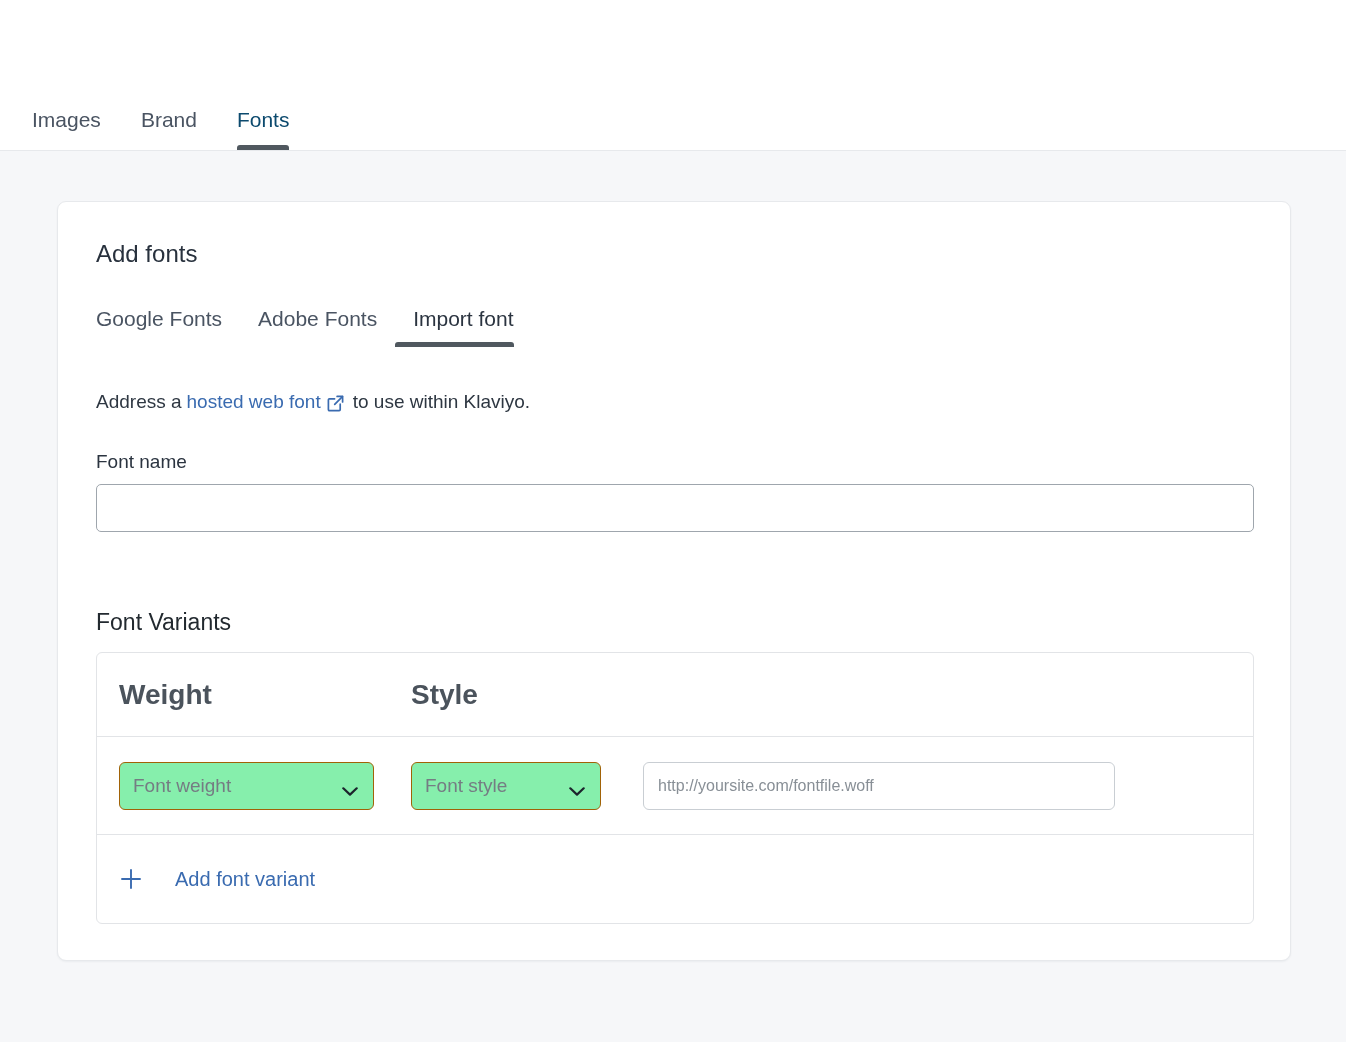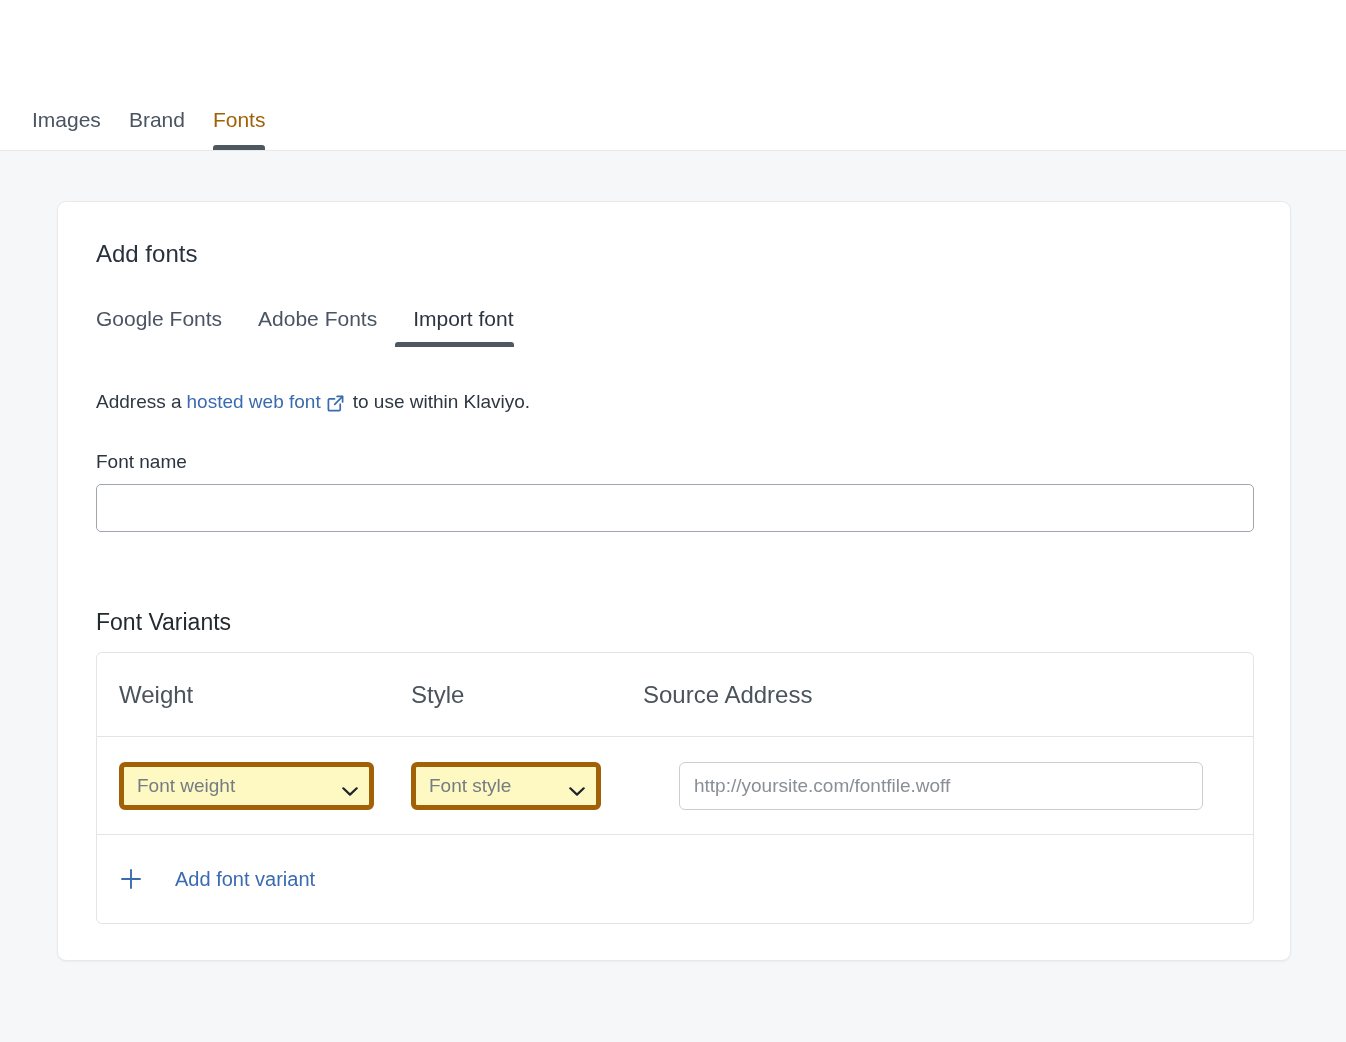--- a/index.html
+++ b/index.html
@@ -25,36 +25,36 @@
     font-weight: 700;
     color: #1f2733;
     letter-spacing: -0.2px;
     margin: 0;
     padding-top: 20px;
     line-height: 40px;
   }
   .tabstrip {
     display: flex;
     align-items: flex-end;
-    gap: 0;
+    gap: 12px;
     margin-top: 24px;
     position: absolute;
     bottom: 0;
     left: 32px;
   }
   .tab {
     font-size: 21px;
     color: #4a5462;
     padding: 0 14px 16px 14px;
     cursor: pointer;
     line-height: 28px;
     position: relative;
   }
   .tab:first-child { padding-left: 0; }
-  .tab.active { color: #a16207; }
+  .tab.active { color: #0c4a6e; }
   .tab.active::after {
     content: "";
     position: absolute;
     left: 14px; right: 14px; bottom: 0;
     height: 5px;
     background: #50585f;
     border-radius: 3px 3px 0 0;
   }
   .tab.active:first-child::after { left: 0; }
 
@@ -178,72 +178,72 @@
   .vt-row {
     display: flex;
     align-items: center;
   }
   .vt-head {
     height: 84px;
     border-bottom: 1px solid #e2e4e7;
     padding: 0 22px;
   }
   .vt-head .vt-cell {
-    font-size: 24px;
+    font-size: 28px;
     color: #4b535c;
     line-height: 26px;
+    font-weight: bold;
   }
   .vt-body {
     height: 98px;
     border-bottom: 1px solid #e2e4e7;
     padding: 0 22px;
   }
   .vt-cell.c-weight { width: 292px; flex: 0 0 292px; }
   .vt-cell.c-style  { width: 232px; flex: 0 0 232px; }
   .vt-cell.c-src    { flex: 1 1 auto; }
 
   .select-box {
     position: relative;
     display: inline-block;
   }
   .select-box select {
     -webkit-appearance: none;
     appearance: none;
     width: 255px;
     height: 48px;
-    border: 5px solid #a16207;
+    border: 1px solid #a16207;
     border-radius: 6px;
-    background: #fef9c3;
+    background: #86efac;
     font-family: "Liberation Sans", sans-serif;
     font-size: 19px;
     color: #757c83;
     padding: 0 44px 0 13px;
     outline: none;
     cursor: pointer;
   }
   .select-box.narrow select { width: 190px; }
   .chev {
     position: absolute;
     right: 16px; top: 50%;
     margin-top: -4px;
     width: 16px; height: 9px;
     pointer-events: none;
   }
   .src-input {
-    width: 524px;
+    width: 472px;
     height: 48px;
     border: 1px solid #c9ced3;
     border-radius: 6px;
     background: #fff;
     font-family: "Liberation Sans", sans-serif;
-    font-size: 19px;
+    font-size: 16px;
     color: #2b3440;
     padding: 0 14px;
     outline: none;
-    margin-left: 36px;
   }
   .src-input::placeholder { color: #888f96; }
 
   .vt-footer {
     height: 88px;
     display: flex;
     align-items: center;
     padding: 0 22px;
   }
   .add-variant {
@@ -314,21 +314,20 @@
     <div class="field-label">Font name</div>
     <input class="text-input" type="text" placeholder="" style="">
 
     <div class="section-label">Font Variants</div>
 
     <div class="variants-table">
 
       <div class="vt-row vt-head">
         <div class="vt-cell c-weight">Weight</div>
         <div class="vt-cell c-style">Style</div>
-        <div class="vt-cell c-src">Source Address</div>
       </div>
 
       <div class="vt-row vt-body">
         <div class="vt-cell c-weight">
           <span class="select-box">
             <select>
               <option>Font weight</option>
             </select>
             <span class="chev">
               <svg viewBox="0 0 16 9" width="16" height="9" fill="none" xmlns="http://www.w3.org/2000/svg">

